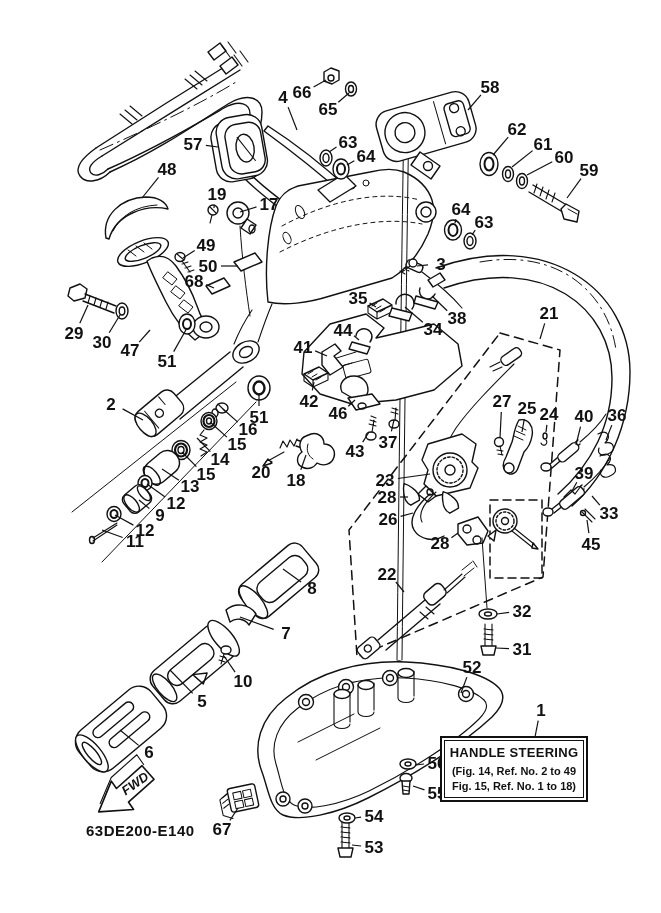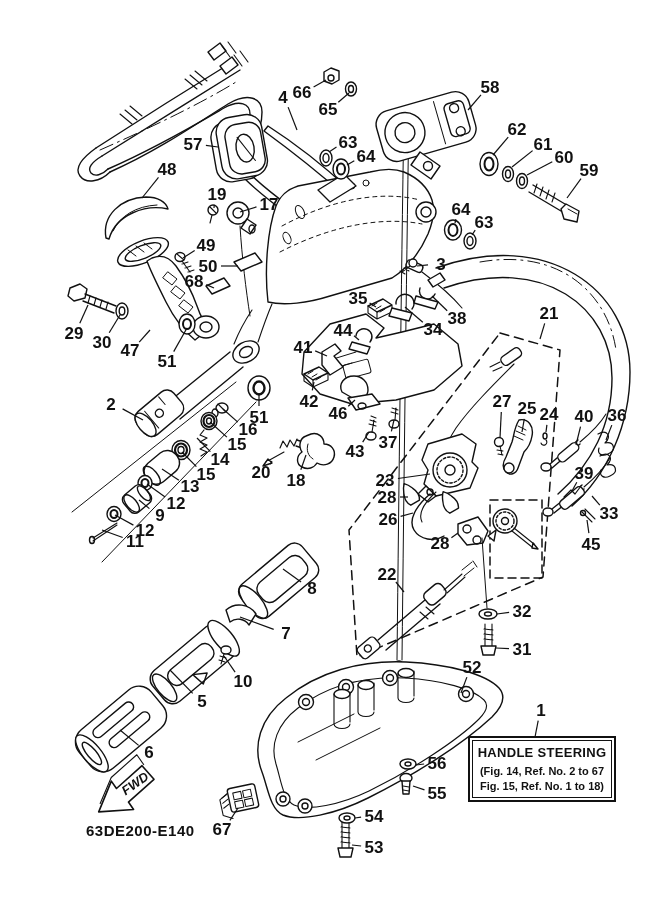--- a/index.html
+++ b/index.html
@@ -1,20 +1,20 @@
 <!DOCTYPE html>
 <html><head>
 <meta charset="utf-8">
 <style>
   html,body{margin:0;padding:0;background:#fff;}
   #stage{position:relative;width:661px;height:913px;background:#fff;overflow:hidden;
          font-family:"Liberation Sans",sans-serif;}
   #art{position:absolute;left:0;top:0;width:661px;height:913px;}
   .part-label{font-family:"Liberation Sans",sans-serif;font-weight:bold;font-size:17px;fill:#111;}
-  #info-box{position:absolute;left:468px;top:736px;width:148px;height:66px;
+  #info-box{position:absolute;left:440px;top:736px;width:148px;height:66px;
             border:2.5px solid #111;background:#fff;box-sizing:border-box;padding:2px;}
   #info-box .inner{border:1.5px solid #111;width:100%;height:100%;box-sizing:border-box;
             display:flex;flex-direction:column;align-items:center;justify-content:center;}
   #info-title{font-size:13px;font-weight:bold;color:#111;letter-spacing:.3px;margin-bottom:4px;}
   .info-line{font-size:11px;font-weight:bold;color:#111;line-height:1.3;white-space:nowrap;}
   #footer-code{position:absolute;left:86px;top:822px;font-size:15px;font-weight:bold;color:#111;
             letter-spacing:.5px;}
 </style>
 </head>
 <body>
@@ -621,19 +621,19 @@
         <line x1="229.9" y1="820.3" x2="238" y2="808" stroke="#111111" stroke-width="1.2"></line>
         <text x="222" y="835" text-anchor="middle" class="part-label">67</text>
         <line x1="206.3" y1="284.6" x2="214" y2="288" stroke="#111111" stroke-width="1.2"></line>
         <text x="194" y="287" text-anchor="middle" class="part-label">68</text>
       </g>
   </svg>
 
   <div id="info-box">
     <div class="inner">
       <div id="info-title">HANDLE STEERING</div>
-      <div class="info-line">(Fig. 14, Ref. No. 2 to 67</div>
+      <div class="info-line">(Fig. 14, Ref. No. 2 to 49</div>
       <div class="info-line">Fig. 15, Ref. No. 1 to 18)</div>
     </div>
   </div>
 
   <div id="footer-code">63DE200-E140</div>
 </div>
 
 </body></html>

